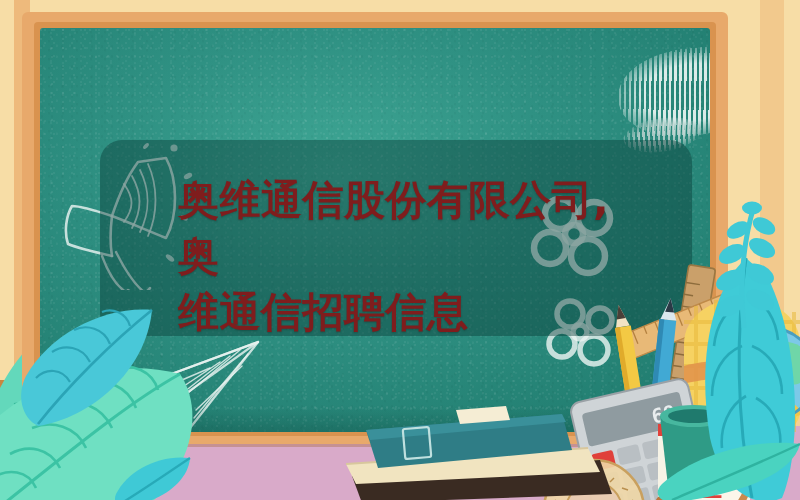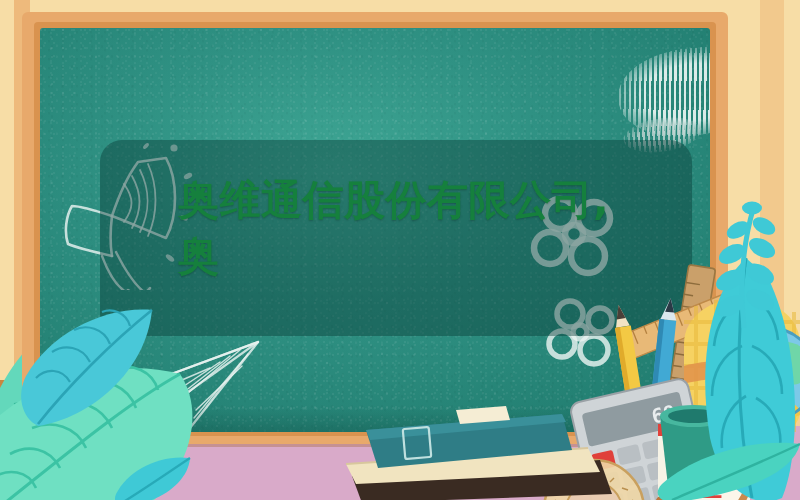--- a/index.html
+++ b/index.html
@@ -72,21 +72,21 @@
   }
 
   
   .title-panel{
     position:absolute;left:100px;top:140px;width:592px;height:196px;
     background:rgba(6,58,52,.42);
     border-radius:22px 22px 0 22px;
   }
   .title-text{
     position:absolute;left:178px;top:172px;width:470px;
-    color:#15803d;
+    color:#7f1d1d;
     font-size:41px;
     font-weight:700;
     line-height:56px;
     letter-spacing:.5px;
     text-shadow:0 1px 2px rgba(0,0,0,.22);
     font-family:"DejaVu Sans","Liberation Sans",sans-serif;
   }
 
   
   .chalk{position:absolute;pointer-events:none;}
@@ -223,20 +223,21 @@
       </svg>
     </div>
 
     <div style="position:absolute;left:0;bottom:0;width:670px;height:26px;background:linear-gradient(180deg,rgba(12,70,62,0) 0%,rgba(12,70,62,.30) 100%);"></div>
   </div>
 
   <div class="title-panel"></div>
 
   <div class="title-text">
     <div>奥维通信股份有限公司,奥</div>
+    <div>维通信招聘信息</div>
   </div>
 
   <div class="supplies" style="left:660px;top:262px;">
     <svg width="62" height="170" viewBox="0 0 62 170">
       <g transform="rotate(9 31 85)">
         <rect x="16" y="4" width="27" height="160" rx="3" fill="#caa06a"></rect>
         <rect x="16" y="4" width="27" height="160" rx="3" fill="none" stroke="#9a7743" stroke-width="1.6"></rect>
         <g stroke="#8d6c3c" stroke-width="1.5">
           <path d="M16 22 H30"></path>
             <path d="M16 34 H25"></path>

